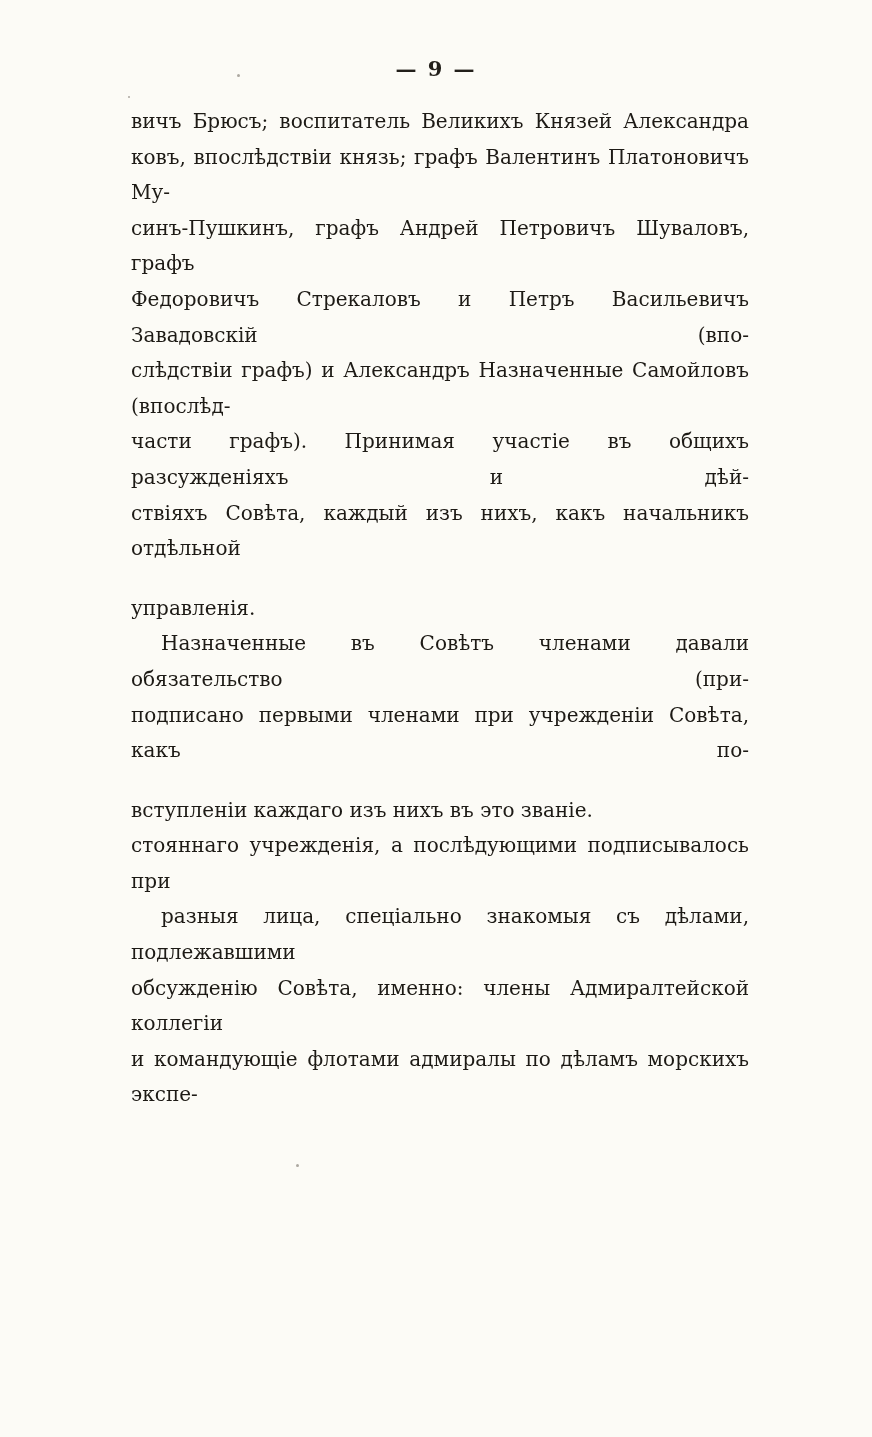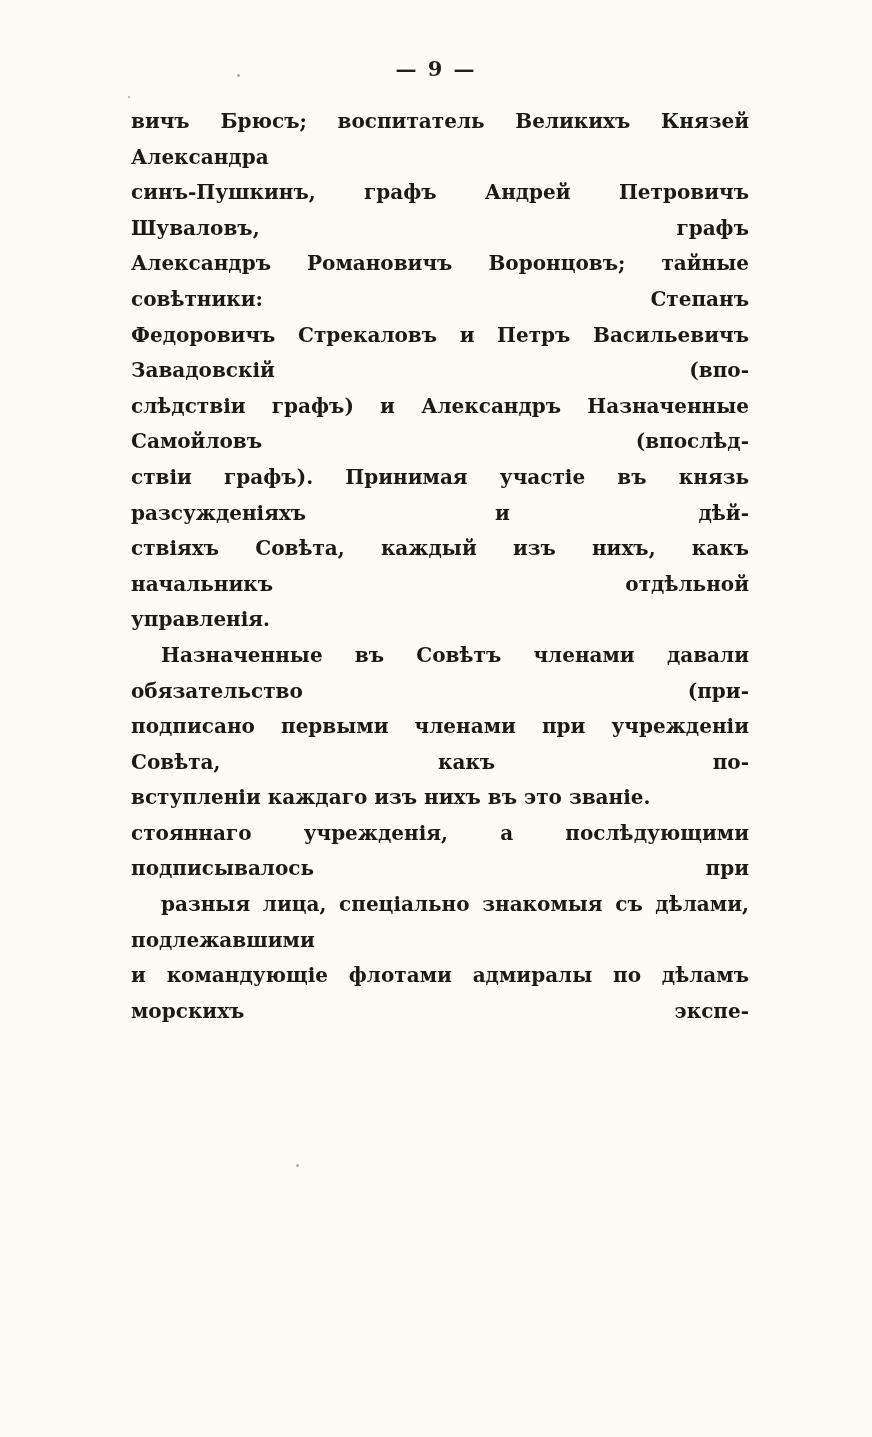--- a/index.html
+++ b/index.html
@@ -38,28 +38,29 @@
     width: 618px;
   }
   .para {
     margin: 0;
     padding: 0;
   }
   .line {
     display: block;
     font-size: 20px;
     line-height: 35.6px;
-    font-weight: 700;
+    font-weight: 400;
     color: #1d1a15;
     text-align: justify;
     text-align-last: justify;
     white-space: normal;
   }
   .line.last {
     text-align-last: left;
+    margin-top: 24px;
   }
   .para.indent .line:first-child {
     text-indent: 30px;
   }
   .scan-speck {
     position: absolute;
     background: #8a857c;
     border-radius: 50%;
     opacity: 0.7;
   }
@@ -67,36 +68,37 @@
 </head>
 <body style="background: rgb(252, 251, 246); color: rgb(29, 26, 21);">
 
 <div class="page">
 
   <div class="page-number">— 9 —</div>
 
   <div class="text-block">
       <div class="para">
         <span class="line">вичъ Брюсъ; воспитатель Великихъ Князей Александра</span>
+        <span class="line">ковъ, впослѣдствіи князь; графъ Валентинъ Платоновичъ Му-</span>
         <span class="line">синъ-Пушкинъ, графъ Андрей Петровичъ Шуваловъ, графъ</span>
-        <span class="line">Александръ Романовичъ Воронцовъ; тайные совѣтники: Степанъ</span>
         <span class="line">Федоровичъ Стрекаловъ и Петръ Васильевичъ Завадовскій (впо-</span>
         <span class="line">слѣдствіи графъ) и Александръ Назначенные Самойловъ (впослѣд-</span>
-        <span class="line">ствіи графъ). Принимая участіе въ князь разсужденіяхъ и дѣй-</span>
+        <span class="line">части графъ). Принимая участіе въ общихъ разсужденіяхъ и дѣй-</span>
         <span class="line">ствіяхъ Совѣта, каждый изъ нихъ, какъ начальникъ отдѣльной</span>
         <span class="line last">управленія.</span>
       </div>
       <div class="para indent">
         <span class="line">Назначенные въ Совѣтъ членами давали обязательство (при-</span>
         <span class="line">подписано первыми членами при учрежденіи Совѣта, какъ по-</span>
         <span class="line last">вступленіи каждаго изъ нихъ въ это званіе.</span>
         <span class="line">стояннаго учрежденія, а послѣдующими подписывалось при</span>
       </div>
       <div class="para indent">
         <span class="line">разныя лица, спеціально знакомыя съ дѣлами, подлежавшими</span>
+        <span class="line">обсужденію Совѣта, именно: члены Адмиралтейской коллегіи</span>
         <span class="line">и командующіе флотами адмиралы по дѣламъ морскихъ экспе-</span>
       </div>
     </div>
 
   <div class="scan-speck" style="left:237px; top:74px; width:3px; height:3px;"></div>
   <div class="scan-speck" style="left:128px; top:96px; width:2px; height:2px;"></div>
   <div class="scan-speck" style="left:296px; top:1164px; width:3px; height:3px;"></div>
 </div>
 
 </body></html>

